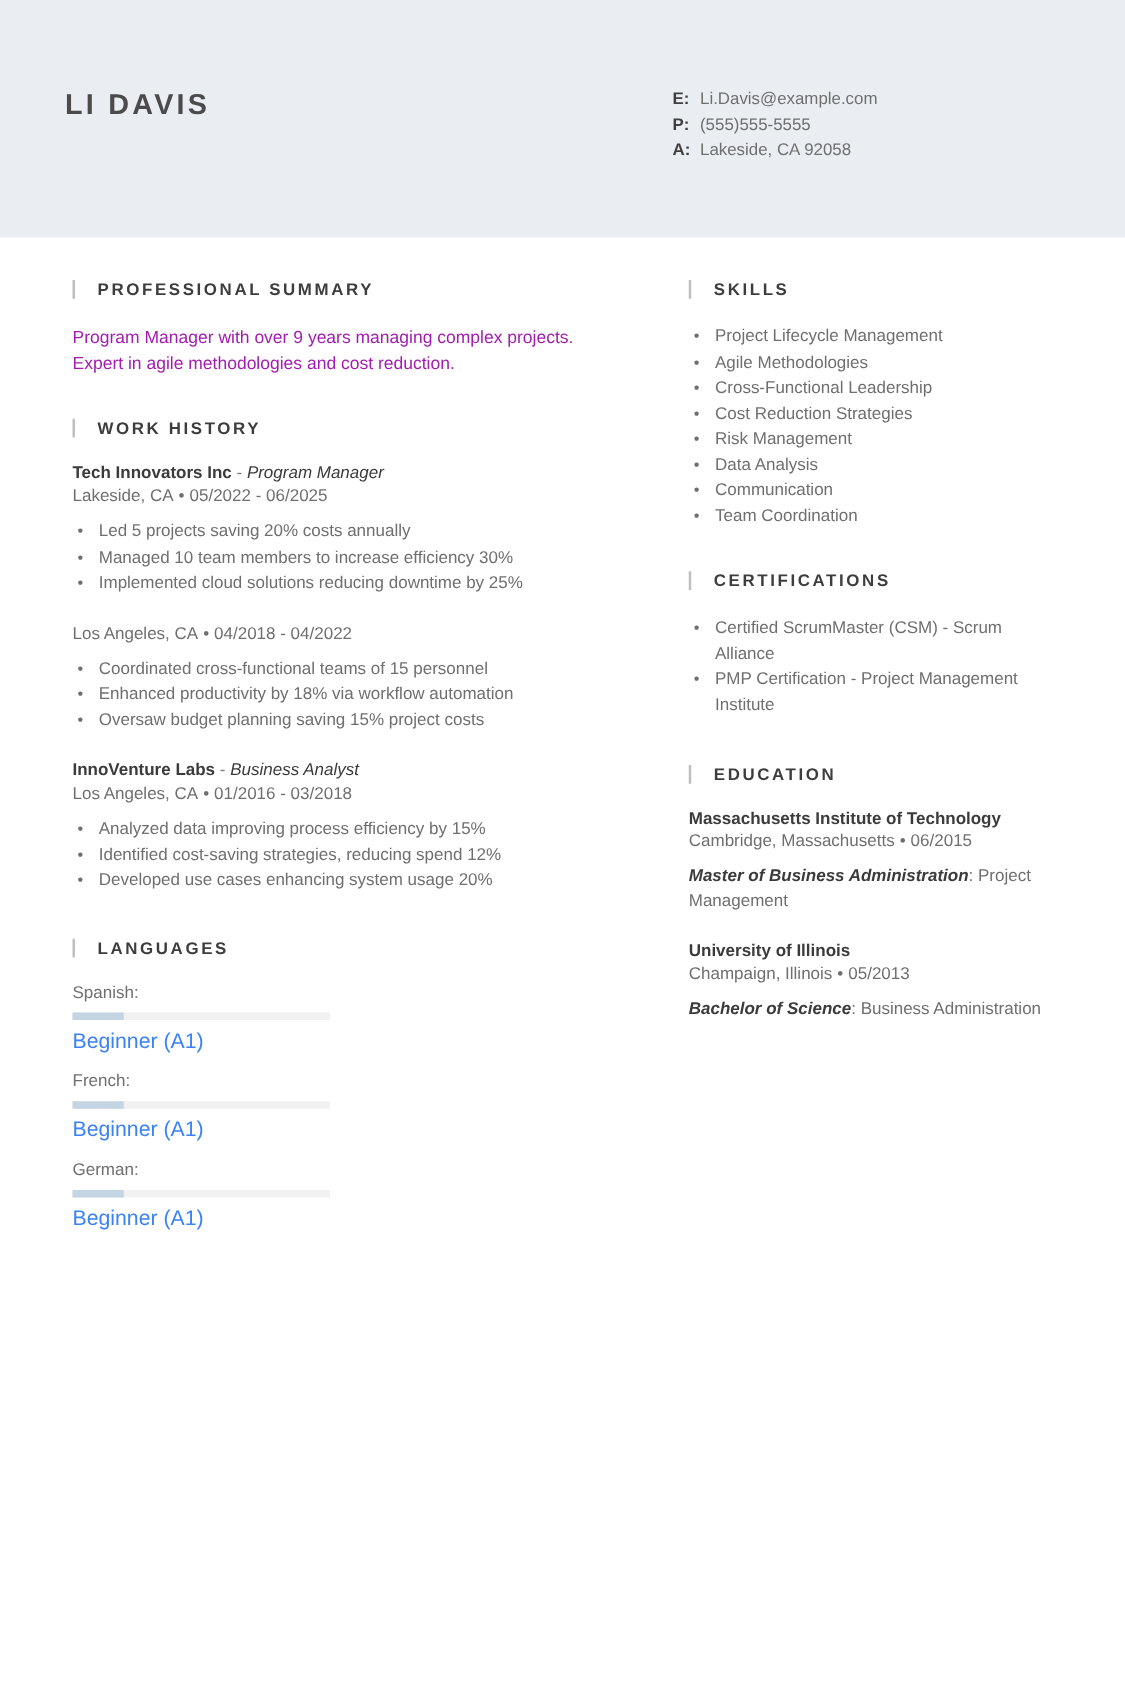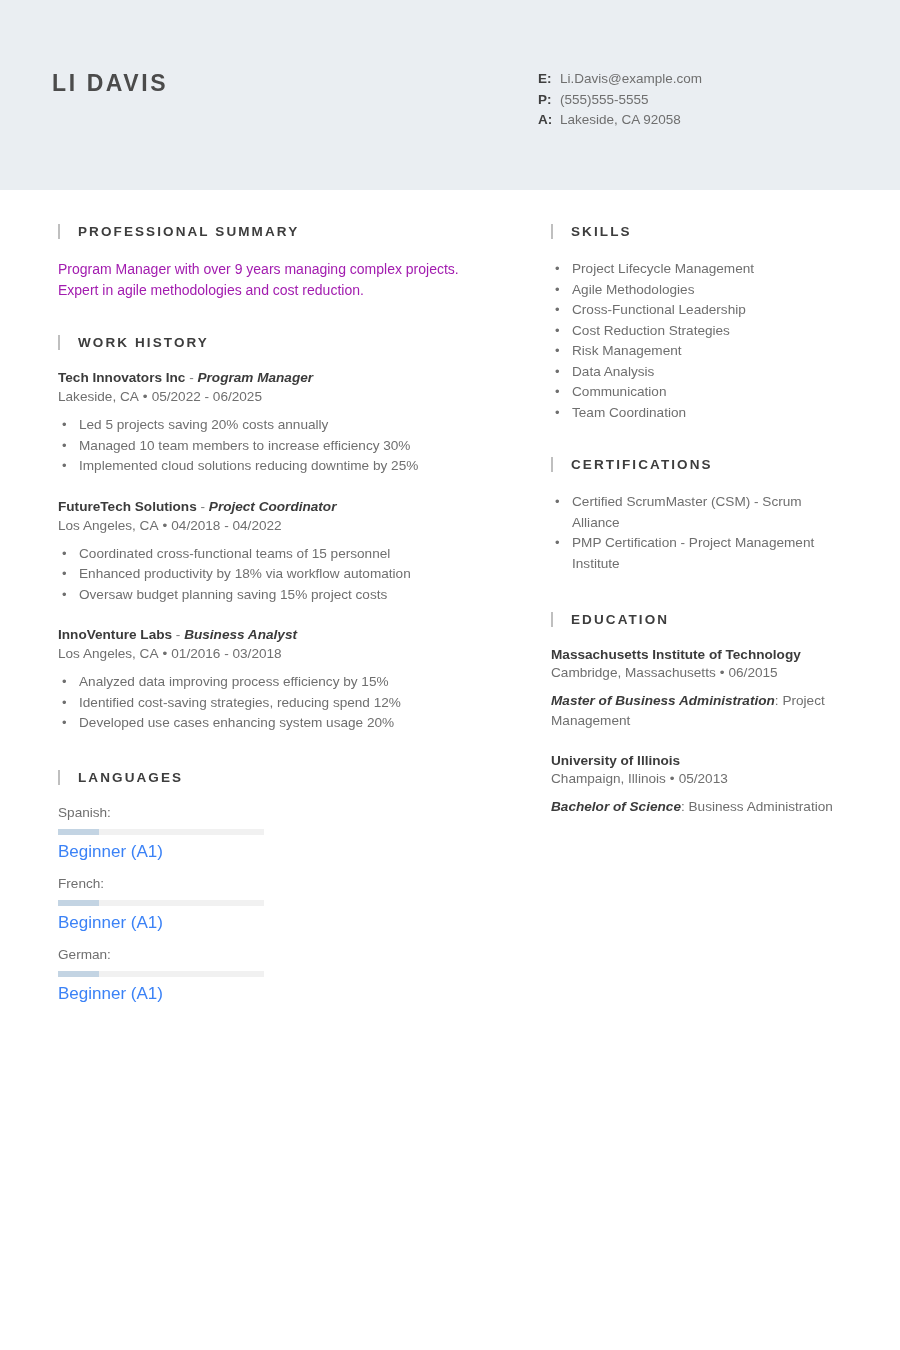--- a/index.html
+++ b/index.html
@@ -90,21 +90,21 @@
 
   .job { margin-bottom:22px; }
   .job:last-child { margin-bottom:14px; }
   .job-title {
     font-size:13.6px;
     color:#3b3b3b;
     margin-bottom:4px;
   }
   .job-title .company { font-weight:bold; }
   .job-title .dash { font-weight:normal; color:#7b7b7b; }
-  .job-title .role { font-weight:bold; font-style:italic; }
+  .job-title .role { font-weight:normal; font-style:italic; }
   .job-meta {
     font-size:13.6px;
     color:#6f6f6f;
     margin-bottom:11px;
   }
   .job-meta .sep { padding:0 4px; }
 
   ul.bullets { list-style:none; }
   ul.bullets li {
     position:relative;
@@ -220,21 +220,20 @@
             <div class="job">
               <div class="job-title"><span class="company">Tech Innovators Inc</span><span class="dash"> - </span><span class="role">Program Manager</span></div>
               <div class="job-meta"><span>Lakeside, CA</span><span class="sep">•</span><span>05/2022 - 06/2025</span></div>
               <ul class="bullets">
                 <li>Led 5 projects saving 20% costs annually</li>
                 <li>Managed 10 team members to increase efficiency 30%</li>
                 <li>Implemented cloud solutions reducing downtime by 25%</li>
               </ul>
             </div>
             <div class="job">
-              <div class="job-title"><span class="company">FutureTech Solutions</span><span class="dash"> - </span><span class="role">Project Coordinator</span></div>
               <div class="job-meta"><span>Los Angeles, CA</span><span class="sep">•</span><span>04/2018 - 04/2022</span></div>
               <ul class="bullets">
                 <li>Coordinated cross-functional teams of 15 personnel</li>
                 <li>Enhanced productivity by 18% via workflow automation</li>
                 <li>Oversaw budget planning saving 15% project costs</li>
               </ul>
             </div>
             <div class="job">
               <div class="job-title"><span class="company">InnoVenture Labs</span><span class="dash"> - </span><span class="role">Business Analyst</span></div>
               <div class="job-meta"><span>Los Angeles, CA</span><span class="sep">•</span><span>01/2016 - 03/2018</span></div>

